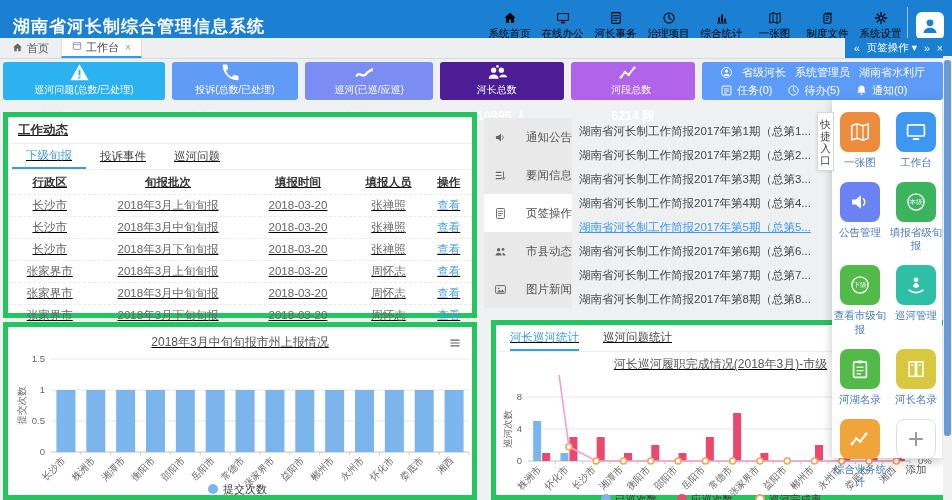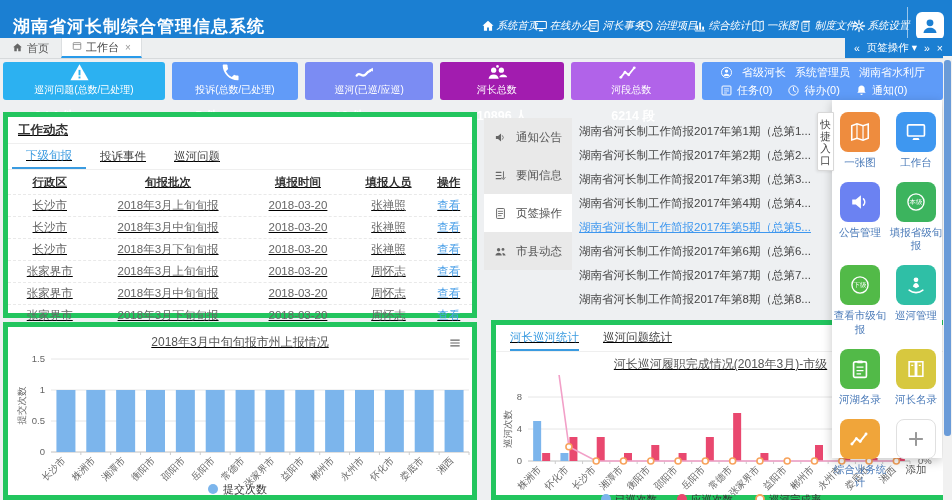--- a/index.html
+++ b/index.html
@@ -4,21 +4,21 @@
 <style>
   html,body{margin:0;padding:0;background:#dfe3e6;}
   #app{position:relative;width:952px;height:500px;overflow:hidden;background:#eef0f2;
        font-family:"Liberation Sans","DejaVu Sans",sans-serif;-webkit-font-smoothing:antialiased;}
   .ic{width:1em;height:1em;display:inline-block;fill:currentColor;flex:none;}
   
   #hdr{position:absolute;left:0;top:0;width:952px;height:52px;background:#1b7fd2;display:flex;align-items:center;}
   #hdr .app-title{color:#fff;font-size:17px;font-weight:bold;letter-spacing:1px;padding-left:13px;white-space:nowrap;}
   #hdr .sp{flex:1;}
   #main-nav{display:flex;align-items:center;height:100%;}
-  .nav-item{width:53px;display:flex;align-items:center;justify-content:center;color:#ffffff;cursor:pointer;gap:2px;font-style:italic;}
+  .nav-item{width:53px;display:flex;flex-direction:column;align-items:center;justify-content:center;color:#000000;cursor:pointer;gap:2px;}
   .nav-item .ic{font-size:14px;}
   .nav-item span{font-size:10.5px;white-space:nowrap;}
   .avatar-box{width:44px;height:38px;display:flex;align-items:center;justify-content:center;border-left:1px solid rgba(255,255,255,.55);}
   .avatar-box .pad{width:28px;height:28px;background:#fff;border-radius:6px;display:flex;align-items:center;justify-content:center;color:#1b7fd2;}
   .avatar-box .ic{font-size:20px;}
   
   #tabbar{position:absolute;left:0;top:38px;width:952px;height:20px;background:#edeff0;border-bottom:1px solid #d7dadc;display:flex;align-items:stretch;font-size:11px;color:#555;}
   .crumb{display:flex;align-items:center;gap:4px;padding:0 12px;}
   .crumb .ic{font-size:11px;color:#666;}
   .page-tab{display:flex;align-items:center;gap:4px;padding:0 10px;background:#fff;border-left:1px solid #dcdfe1;border-right:1px solid #dcdfe1;border-bottom:2px solid #2a9bea;color:#444;cursor:pointer;}
@@ -42,21 +42,21 @@
   #work-panel{left:3px;top:112px;width:474px;height:206px;}
   .panel-title{height:26px;line-height:26px;padding-left:10px;font-size:12.5px;font-weight:bold;color:#333;border-bottom:1px solid #efefef;}
   #work-tabs{height:25px;border-bottom:1px solid #efefef;display:flex;padding-left:4px;align-items:center;}
   .wtab{padding:0 14px;line-height:23px;font-size:11.5px;color:#444;cursor:pointer;}
   .wtab.active{color:#3a9be0;border-bottom:2px solid #3a9be0;}
   .trow{display:grid;grid-template-columns:18% 33% 23% 16% 10%;text-align:center;font-size:11.5px;color:#666;height:21px;line-height:21px;border-top:1px dashed #e9e9e9;}
   .trow.thead{font-weight:bold;color:#333;height:24px;line-height:24px;border-top:none;}
   .trow .tlink{color:#4ba0e8;cursor:pointer;}
   
   #news-menu{position:absolute;left:484px;top:118px;width:88px;background:#e9e9e9;}
-  .menu-item{height:38px;display:flex;align-items:center;gap:9px;padding-left:10px;font-size:11.5px;color:#555;cursor:pointer;}
+  .menu-item{height:38px;display:flex;align-items:center;gap:9px;padding-left:10px;font-size:11.5px;color:#555;cursor:pointer;justify-content:space-between;}
   .menu-item .ic{font-size:13px;color:#666;}
   .menu-item.active{background:#fff;}
   #news-list{position:absolute;left:579px;top:119px;width:238px;}
   .news-item{height:24px;line-height:24px;font-size:11.5px;color:#444;white-space:nowrap;overflow:hidden;cursor:pointer;}
   .news-item.active{color:#3e97ef;text-decoration:underline;}
   
   #quick-tab{position:absolute;left:817px;top:112px;width:15px;background:#fff;border:1px solid #d8d8d8;border-radius:2px 0 0 2px;padding:5px 0 4px;display:flex;flex-direction:column;align-items:center;font-size:10.5px;color:#444;z-index:6;box-shadow:-1px 1px 3px rgba(0,0,0,.08);cursor:pointer;line-height:1.15;}
   #quick-panel{position:absolute;left:832px;top:100px;width:110px;height:358px;background:#fff;z-index:5;box-shadow:0 3px 10px rgba(0,0,0,.22);padding:12px 0 0;box-sizing:border-box;display:grid;grid-template-columns:1fr 1fr;row-gap:13px;justify-items:center;align-content:start;}
   .tile-cell{display:flex;flex-direction:column;align-items:center;cursor:pointer;}
   .tile{width:40px;height:40px;border-radius:8px;display:flex;align-items:center;justify-content:center;color:#fff;}
@@ -203,21 +203,21 @@
       <div class="stat-card" style="background:#7b8cf3;--c:#7b8cf3;width:128px">
         <svg class="ic" viewBox="0 0 24 24">
           <path d="M3 15.5c3.2-5.5 6.5 3.5 10.5-1.5 1.6-2 3.1-3.2 5-3.8" fill="none" stroke="currentColor" stroke-width="2.6" stroke-linecap="round"></path>
           <path d="M21.5 6.5 16.9 9l4.8 1.8z"></path>
         </svg>
         <div>
           <div class="stat-label">巡河(已巡/应巡)</div>
           <div class="stat-value">10 件</div>
         </div>
       </div>
-      <div class="stat-card" style="background:#a21caf;--c:#9077f3;width:123px">
+      <div class="stat-card" style="background:#4c1d95;--c:#9077f3;width:123px">
         <svg class="ic" viewBox="0 0 24 24">
           <circle cx="7.6" cy="9.4" r="3"></circle>
           <circle cx="16.4" cy="9.4" r="3"></circle>
           <circle cx="12" cy="5" r="1.5"></circle>
           <path d="M1.8 19.2c.4-3 2.8-4.8 5.8-4.8s5.4 1.8 5.8 4.8zM14 17.4c.7-2 2.4-3.2 4.6-3.2 2.1 0 3.8 1.2 4.5 3.2z"></path>
         </svg>
         <div>
           <div class="stat-label">河长总数</div>
           <div class="stat-value">10896 人</div>
         </div>
@@ -252,21 +252,21 @@
               <rect x="3.8" y="3.8" width="16.4" height="16.4" rx="1.6" fill="none" stroke="currentColor" stroke-width="1.8"></rect>
               <path d="M7.5 9h9M7.5 12.8h9M7.5 16.6h5.5" stroke="currentColor" stroke-width="1.5"></path>
             </svg>
             <span>任务(0)</span>
           </span>
           <span class="up-item">
             <svg class="ic" viewBox="0 0 24 24">
               <circle cx="12" cy="12" r="8.6" fill="none" stroke="currentColor" stroke-width="1.8"></circle>
               <path d="M12 6.5V12l3.8 2.6" fill="none" stroke="currentColor" stroke-width="1.8" stroke-linecap="round"></path>
             </svg>
-            <span>待办(0)</span>
+            <span>待办(5)</span>
           </span>
           <span class="up-item">
             <svg class="ic" viewBox="0 0 24 24">
               <path d="M12 2.8c3.4 0 5.8 2.4 5.8 5.8v4.6l1.9 2.9H4.3l1.9-2.9V8.6c0-3.4 2.4-5.8 5.8-5.8z"></path>
               <path d="M9.8 18.2a2.2 2.2 0 0 0 4.4 0z"></path>
             </svg>
             <span>通知(0)</span>
           </span>
         </div>
       </div>
@@ -355,20 +355,28 @@
         <span>页签操作</span>
       </div>
       <div class="menu-item">
         <svg class="ic" viewBox="0 0 24 24">
           <circle cx="8.5" cy="8.8" r="3.1"></circle>
           <path d="M2.6 19.4c.5-3.2 2.9-5 5.9-5s5.4 1.8 5.9 5z"></path>
           <circle cx="16.6" cy="8.2" r="2.6"></circle>
           <path d="M15.5 14.6c2.8-.4 5.3 1.2 5.9 4.8h-5z"></path>
         </svg>
         <span>市县动态</span>
+      </div>
+      <div class="menu-item">
+        <svg class="ic" viewBox="0 0 24 24">
+          <rect x="3" y="4.8" width="18" height="14.4" rx="1.5" fill="none" stroke="currentColor" stroke-width="1.8"></rect>
+          <circle cx="8.6" cy="9.8" r="1.6"></circle>
+          <path d="M5.4 17.2l4.6-4.8 3 3 2.8-3.6 3.4 5.4z"></path>
+        </svg>
+        <span>图片新闻</span>
       </div>
     </div>
   <div id="news-list">
       <div class="news-item">湖南省河长制工作简报2017年第1期（总第1...</div>
       <div class="news-item">湖南省河长制工作简报2017年第2期（总第2...</div>
       <div class="news-item">湖南省河长制工作简报2017年第3期（总第3...</div>
       <div class="news-item">湖南省河长制工作简报2017年第4期（总第4...</div>
       <div class="news-item active">湖南省河长制工作简报2017年第5期（总第5...</div>
       <div class="news-item">湖南省河长制工作简报2017年第6期（总第6...</div>
       <div class="news-item">湖南省河长制工作简报2017年第7期（总第7...</div>

